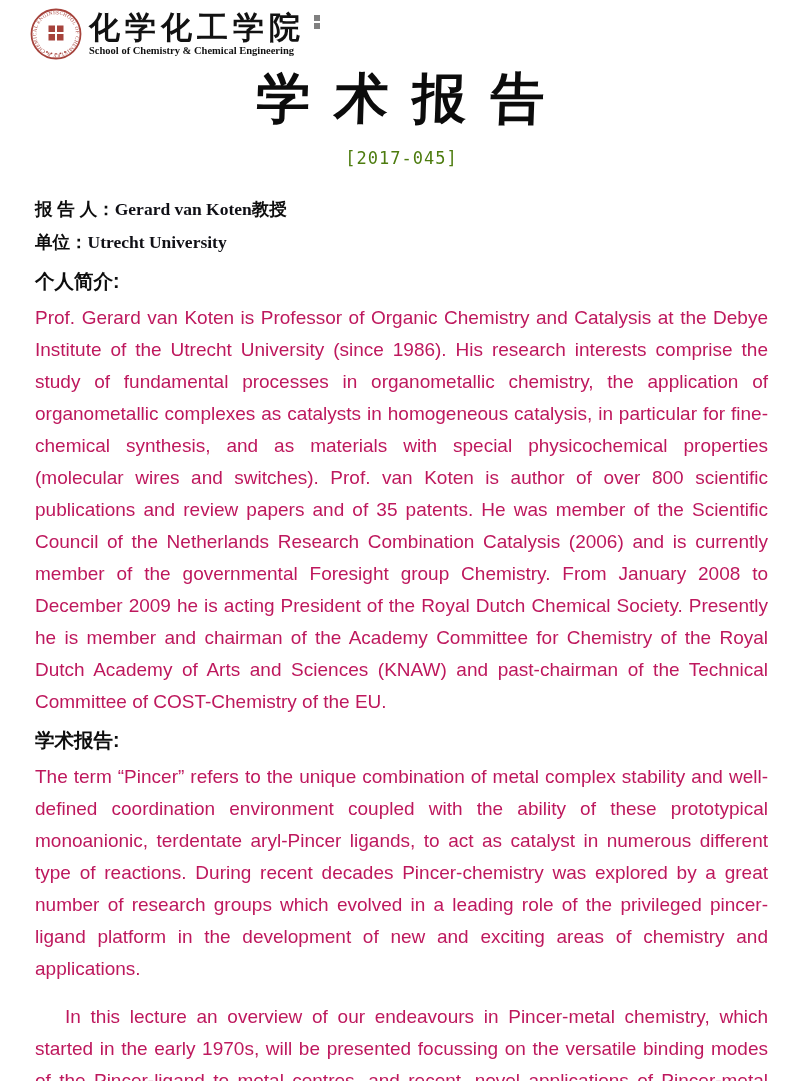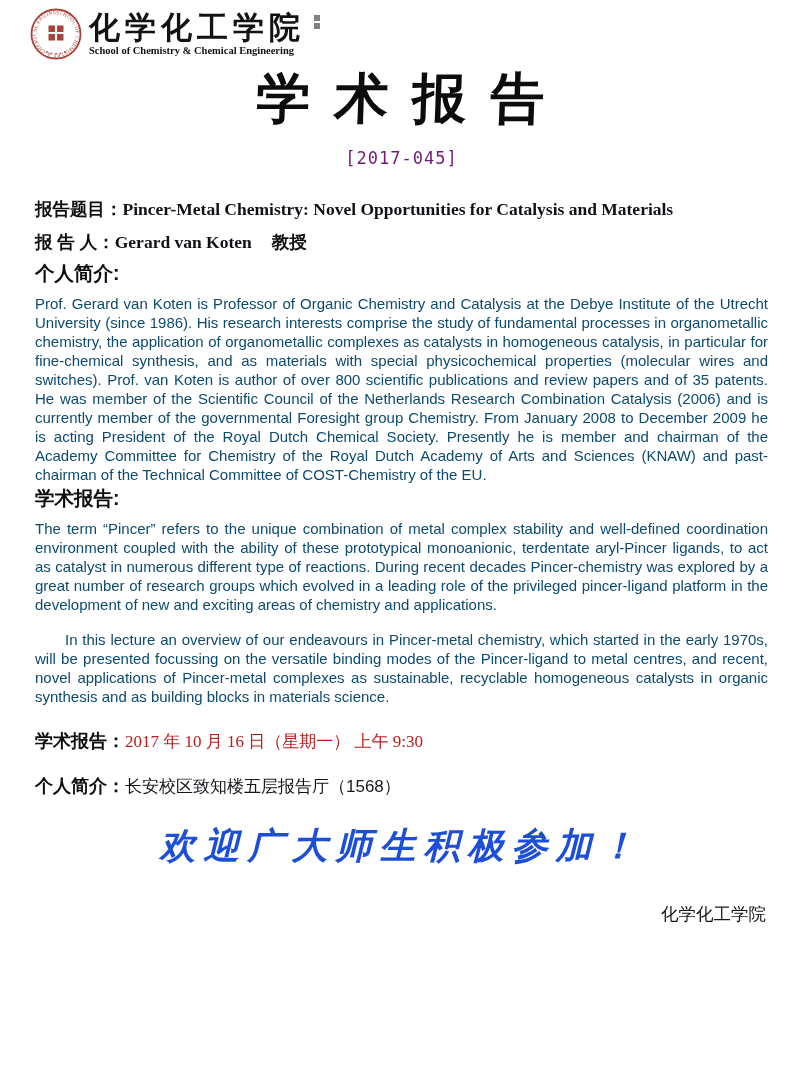--- a/index.html
+++ b/index.html
@@ -70,21 +70,21 @@
     color: #0c0c0c;
     transform: skewX(-2deg);
   }
   .doc-number {
     margin-top: 18px;
     text-align: center;
     font-family: "DejaVu Sans Mono", monospace;
     font-size: 17px;
     line-height: 20px;
     letter-spacing: 1px;
-    color: #701a75;
+    color: #4d7c0f;
   }
 
   
   .meta { margin-top: 25px; }
   .meta-line { font-size: 17.5px; line-height: 33px; white-space: nowrap; }
   .meta-label {
     font-weight: bold;
     font-family: "Liberation Sans", sans-serif;
     color: #0e0e0e;
   }
@@ -94,32 +94,32 @@
     color: #101016;
   }
   .meta-value-cjk {
     font-family: "Liberation Sans", sans-serif;
     font-weight: bold;
     color: #0e0e0e;
   }
 
   
   .section-heading {
-    margin-top: 0;
+    margin-top: 8px;
     font-size: 19.5px;
     line-height: 28px;
     font-weight: bold;
     color: #0d0d0d;
   }
   .para {
     margin-top: 7px;
-    font-size: 15px;
-    line-height: 19px;
+    font-size: 19px;
+    line-height: 32px;
     text-align: justify;
-    color: #0c4a6e;
+    color: #be185d;
   }
   .para.indent { text-indent: 30px; margin-top: 16px; }
 
   
   .schedule { margin-top: 20px; }
   .schedule-line { line-height: 30px; margin-bottom: 14px; white-space: nowrap; }
   .schedule-label { font-weight: bold; font-size: 18px; color: #0e0e0e; }
   .schedule-value-time {
     font-family: "Liberation Serif", serif;
     font-size: 17px;
@@ -193,24 +193,24 @@
           <i></i>
         </span>
     </div>
   </div>
 
   <div class="main-title">学术报告</div>
   <div class="doc-number">[2017-045]</div>
 
   <div class="meta">
     <div class="meta-line">
-      <span class="meta-label">报告题目：</span><span class="meta-value">Pincer-Metal Chemistry: Novel Opportunities for Catalysis and Materials</span>
+      <span class="meta-label">报 告 人：</span><span class="meta-value">Gerard van Koten</span><span class="meta-value-cjk" style="margin-left:0;">教授</span>
     </div>
     <div class="meta-line">
-      <span class="meta-label">报 告 人：</span><span class="meta-value">Gerard van Koten</span><span class="meta-value-cjk" style="margin-left:20px;">教授</span>
+      <span class="meta-label">单位：</span><span class="meta-value">Utrecht University</span>
     </div>
   </div>
 
   <div class="section-heading">个人简介:</div>
   <p class="para">Prof. Gerard van Koten is Professor of Organic Chemistry and Catalysis at the Debye Institute of the Utrecht University (since 1986). His research interests comprise the study of fundamental processes in organometallic chemistry, the application of organometallic complexes as catalysts in homogeneous catalysis, in particular for fine-chemical synthesis, and as materials with special physicochemical properties (molecular wires and switches). Prof. van Koten is author of over 800 scientific publications and review papers and of 35 patents. He was member of the Scientific Council of the Netherlands Research Combination Catalysis (2006) and is currently member of the governmental Foresight group Chemistry. From January 2008 to December 2009 he is acting President of the Royal Dutch Chemical Society. Presently he is member and chairman of the Academy Committee for Chemistry of the Royal Dutch Academy of Arts and Sciences (KNAW) and past-chairman of the Technical Committee of COST-Chemistry of the EU.</p>
 
   <div class="section-heading">学术报告:</div>
   <p class="para">The term “Pincer” refers to the unique combination of metal complex stability and well-defined coordination environment coupled with the ability of these prototypical monoanionic, terdentate aryl-Pincer ligands, to act as catalyst in numerous different type of reactions. During recent decades Pincer-chemistry was explored by a great number of research groups which evolved in a leading role of the privileged pincer-ligand platform in the development of new and exciting areas of chemistry and applications.</p>
   <p class="para indent">In this lecture an overview of our endeavours in Pincer-metal chemistry, which started in the early 1970s, will be presented focussing on the versatile binding modes of the Pincer-ligand to metal centres, and recent, novel applications of Pincer-metal complexes as sustainable, recyclable homogeneous catalysts in organic synthesis and as building blocks in materials science.</p>
 

